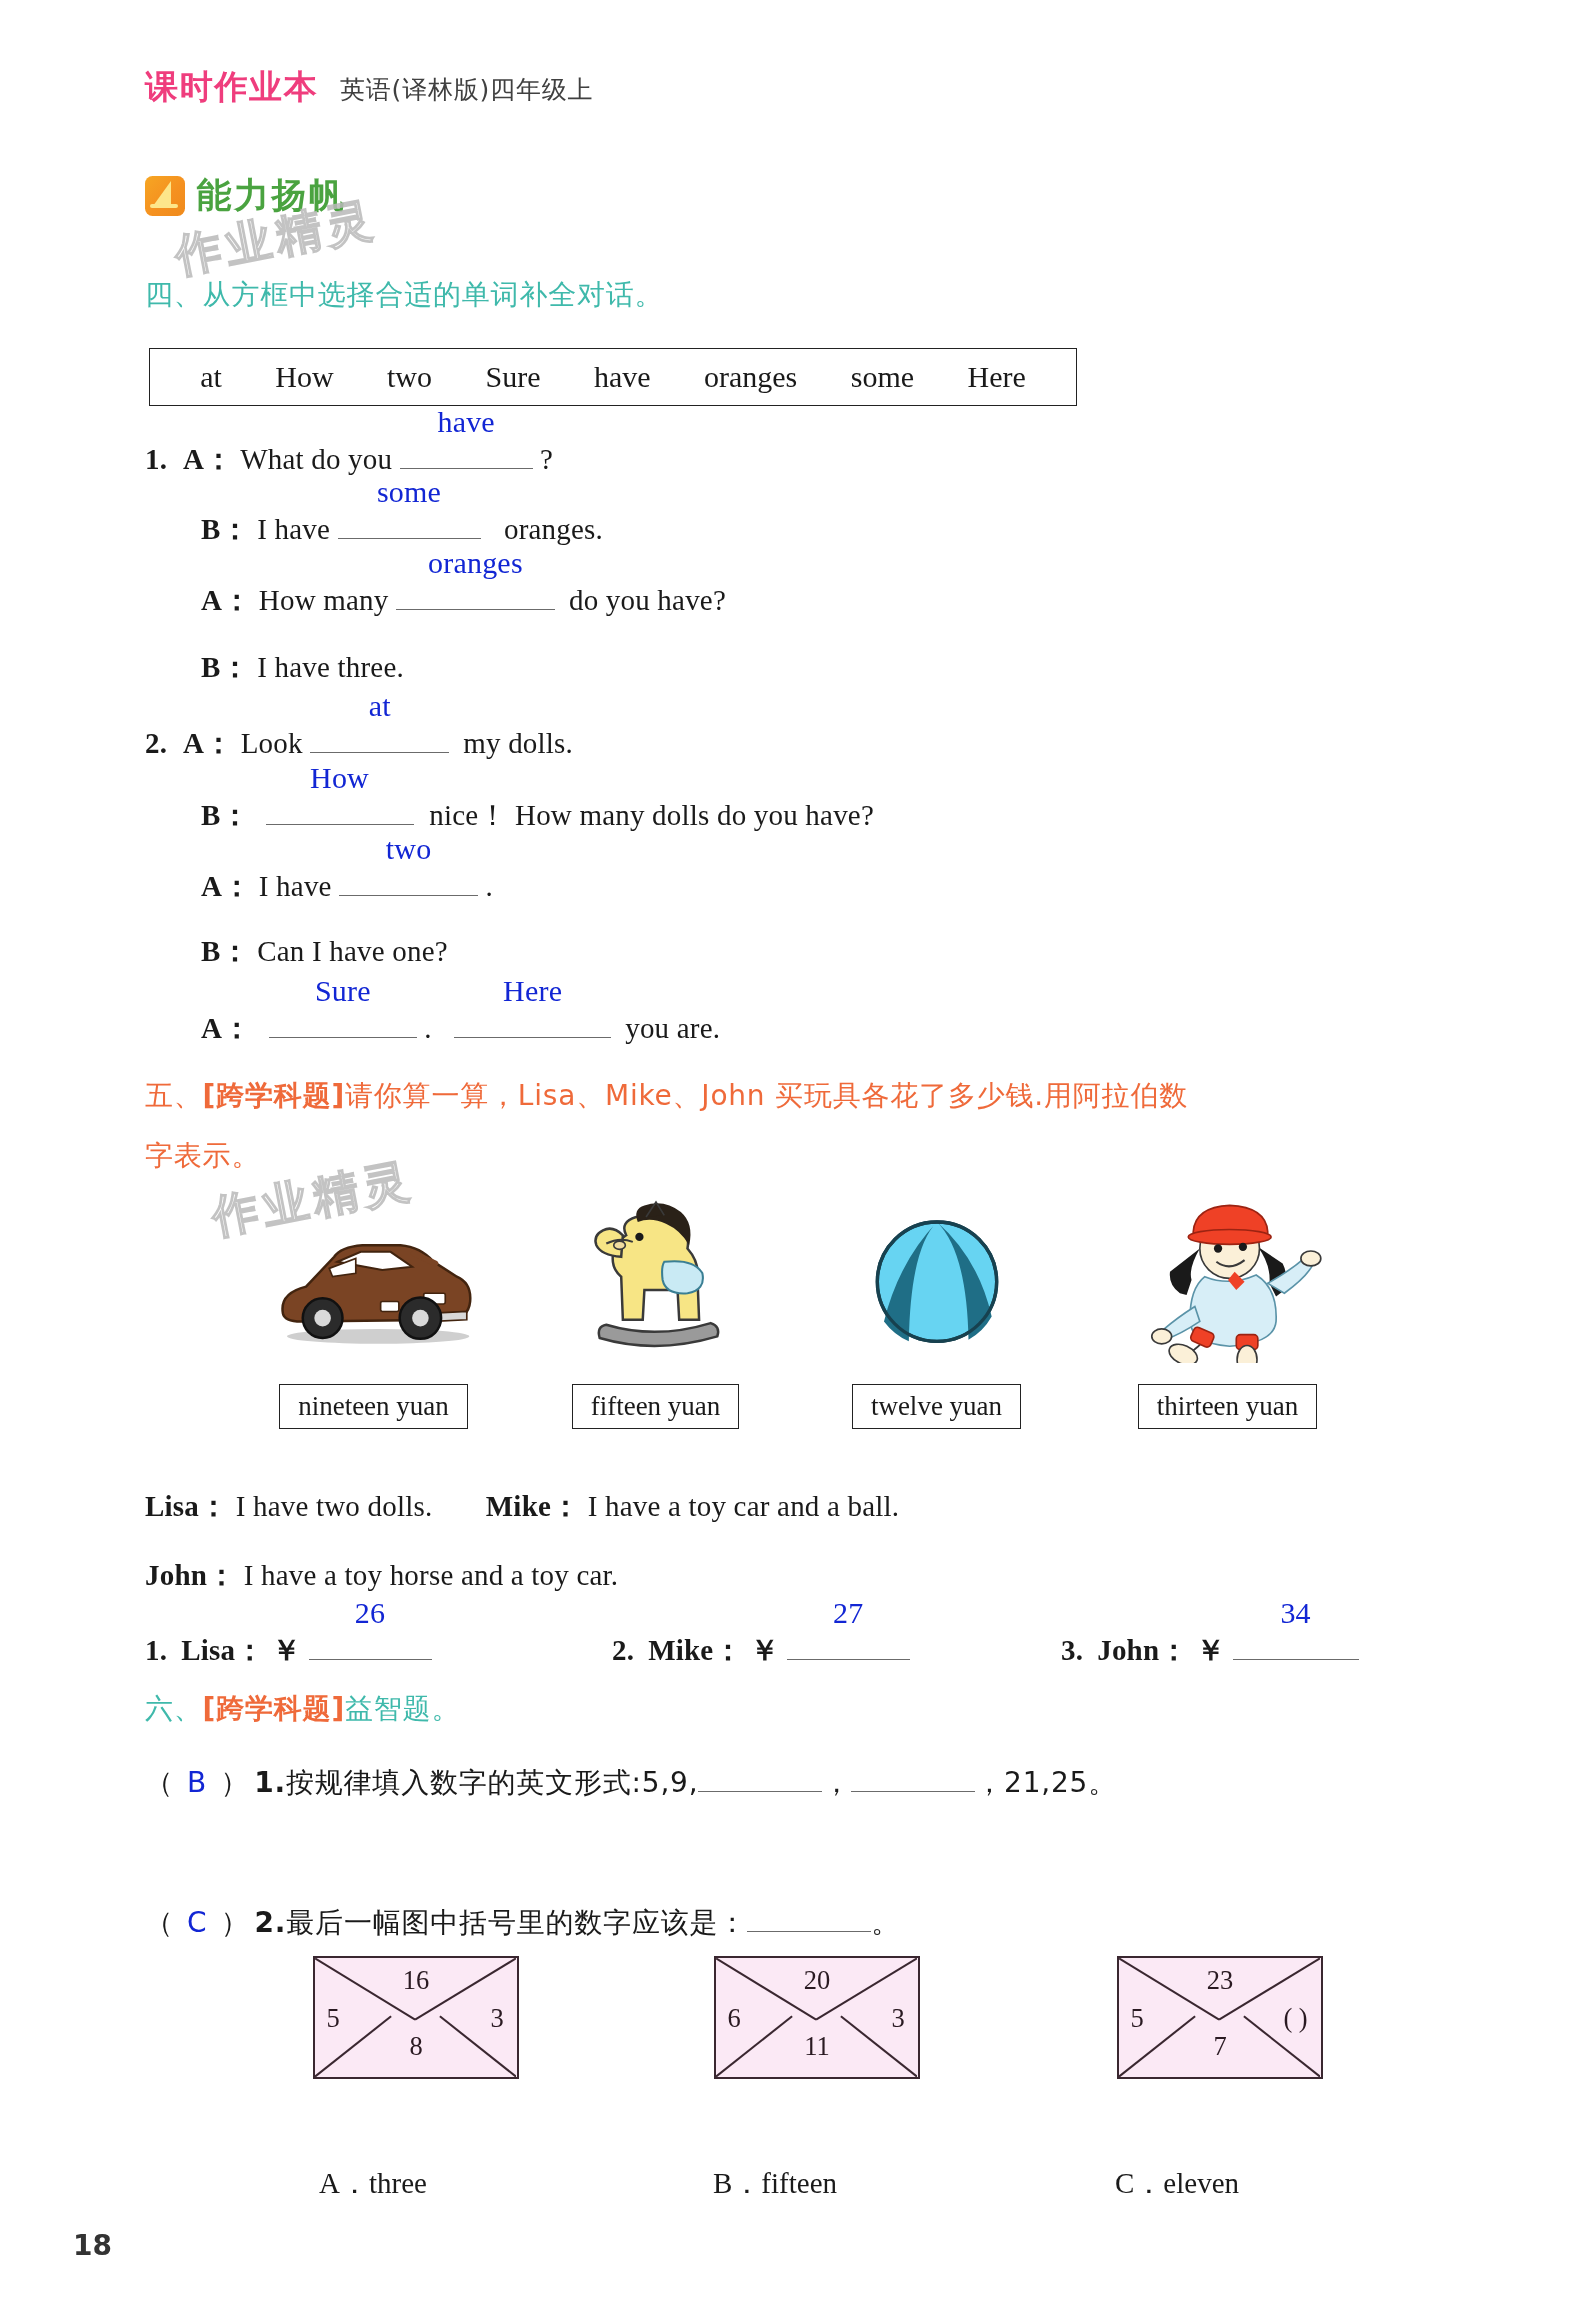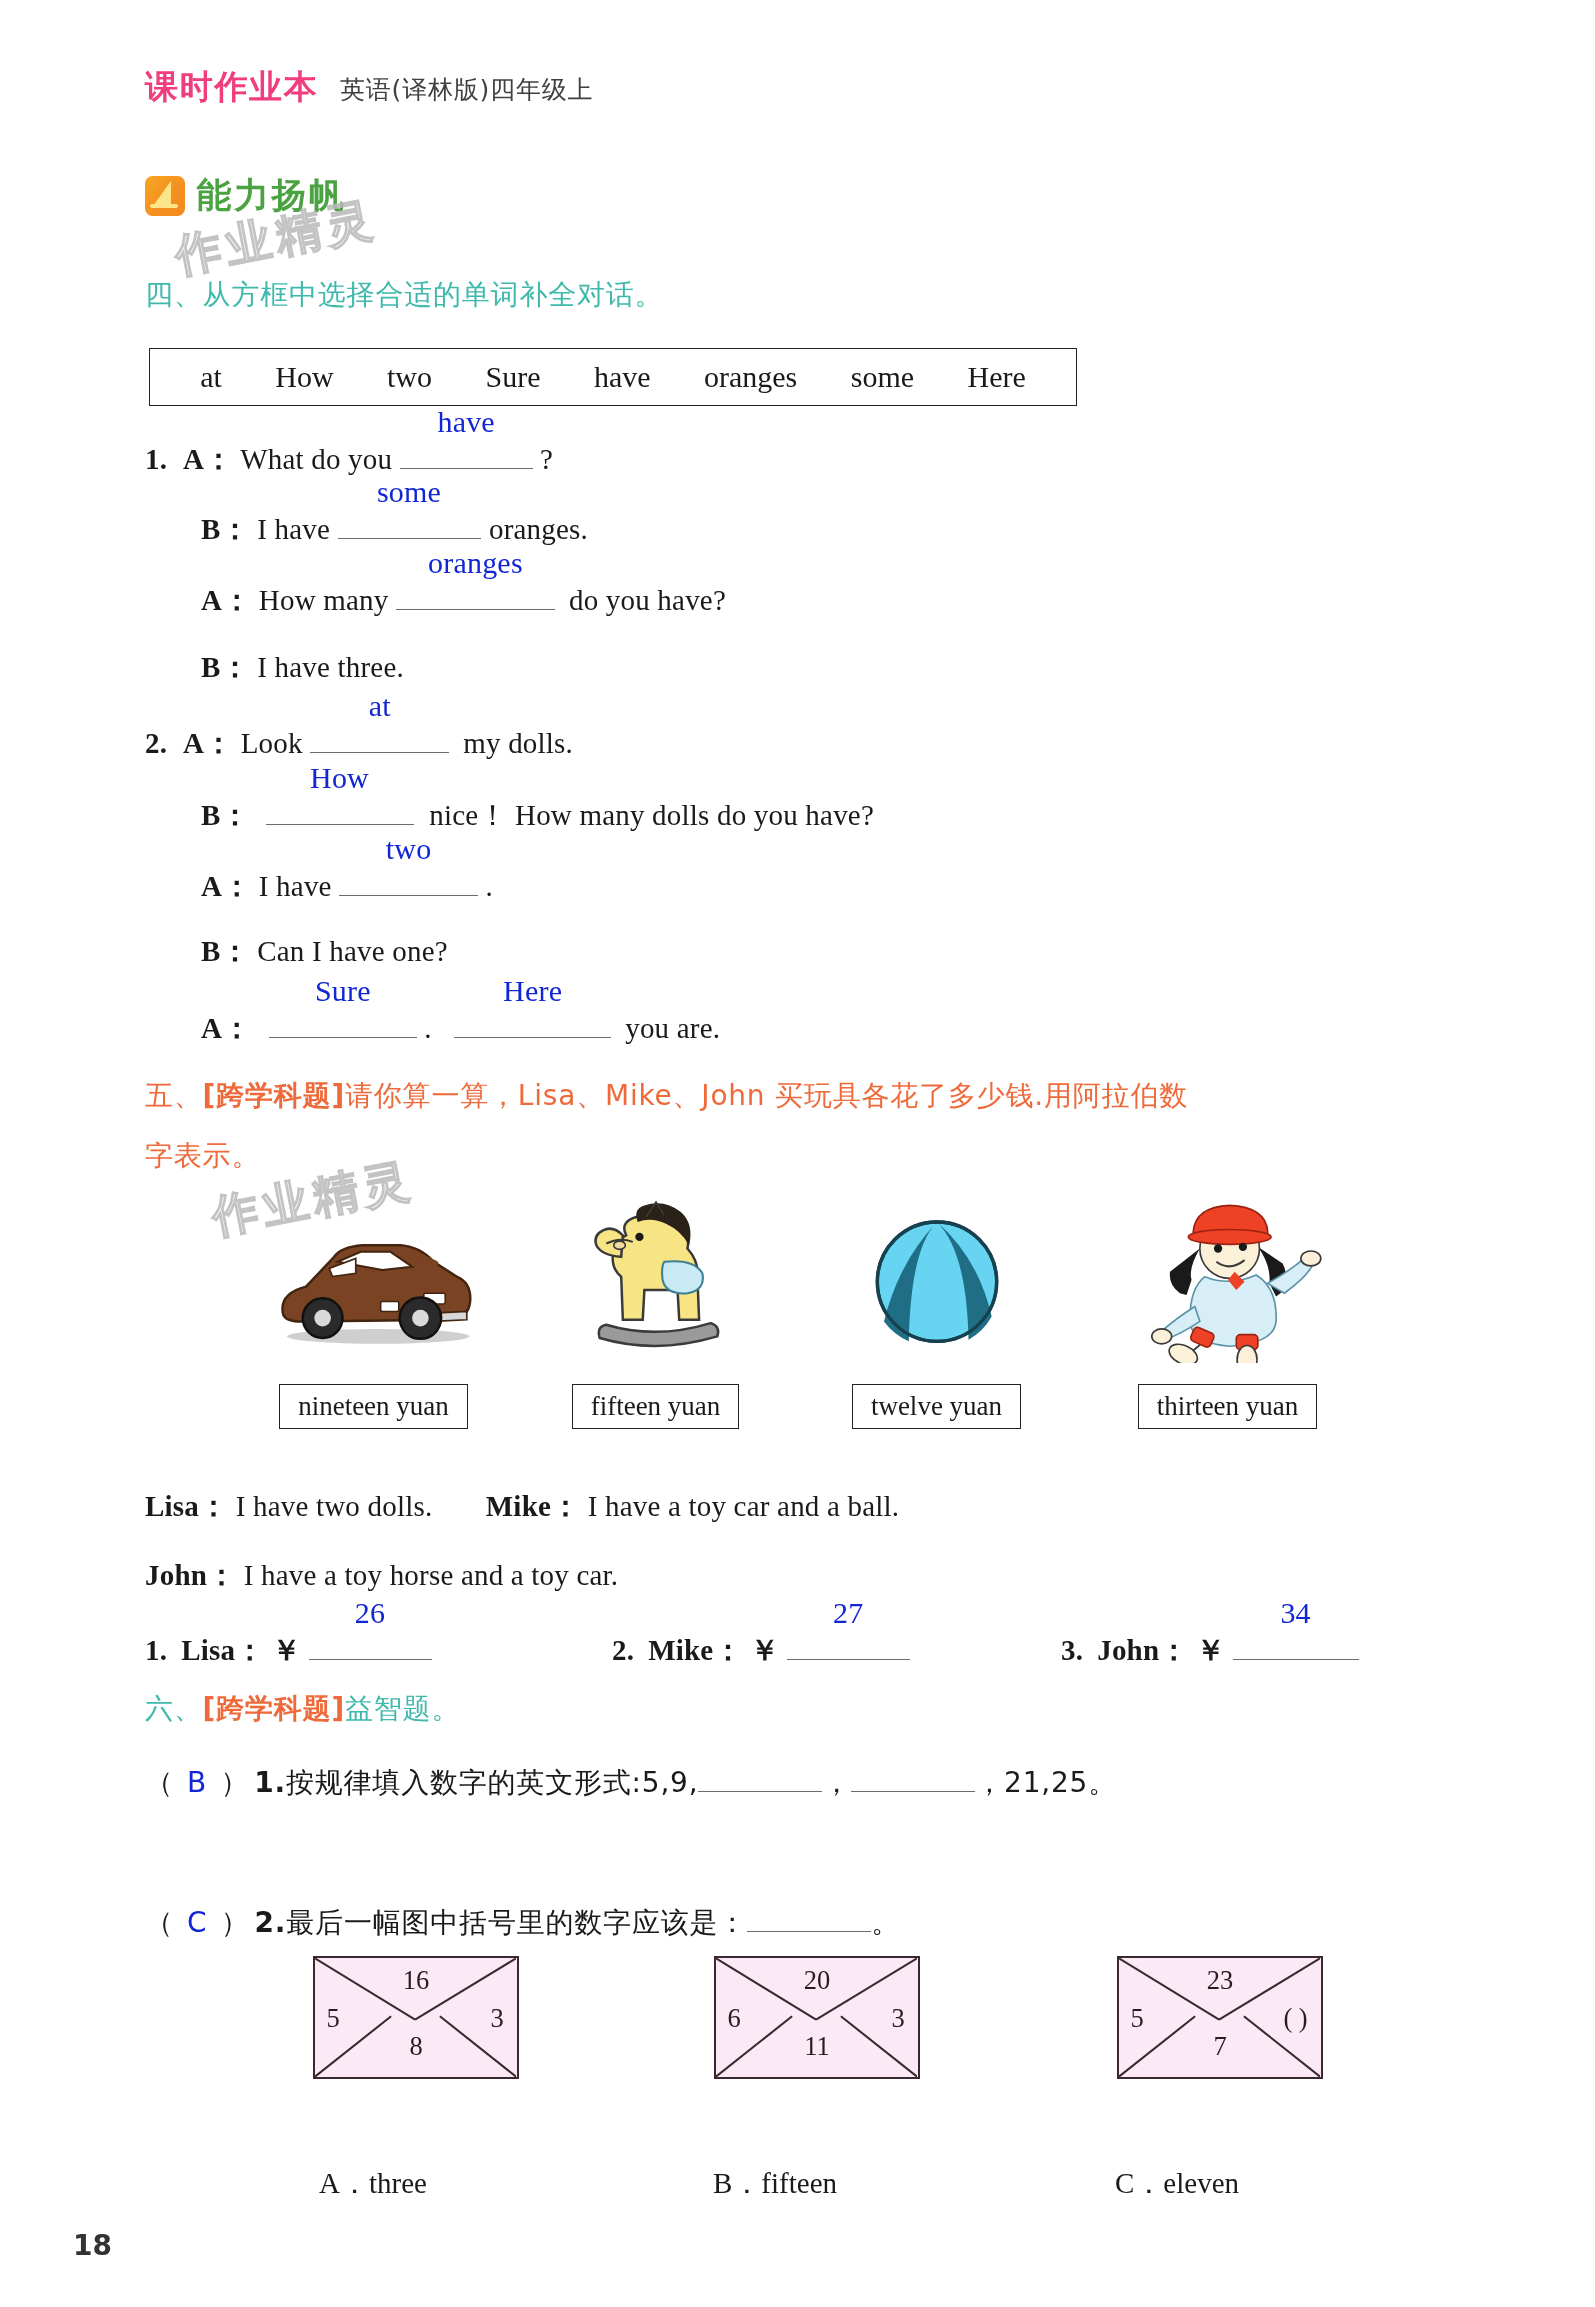--- a/index.html
+++ b/index.html
@@ -166,21 +166,21 @@
     <span class="bold" style="margin-left:8.3px;">A：</span>
     <span>What do you</span>
     <span class="blank" style="width:133px;"><span class="ans">have</span></span>
     <span>?</span>
   </div>
 
   <div class="line" style="left:201px;top:505px;">
     <span class="bold">B：</span>
     <span>I have</span>
     <span class="blank" style="width:143px;"><span class="ans">some</span></span>
-    <span style="margin-left:1px;text-align:right;">oranges.</span>
+    <span style="margin-left:16px;text-align:right;">oranges.</span>
   </div>
 
   <div class="line" style="left:201px;top:576px;">
     <span class="bold">A：</span>
     <span>How many</span>
     <span class="blank" style="width:159px;"><span class="ans">oranges</span></span>
     <span style="margin-left:6.6px;">do you have?</span>
   </div>
 
   <div class="line" style="left:201px;top:648px;">

